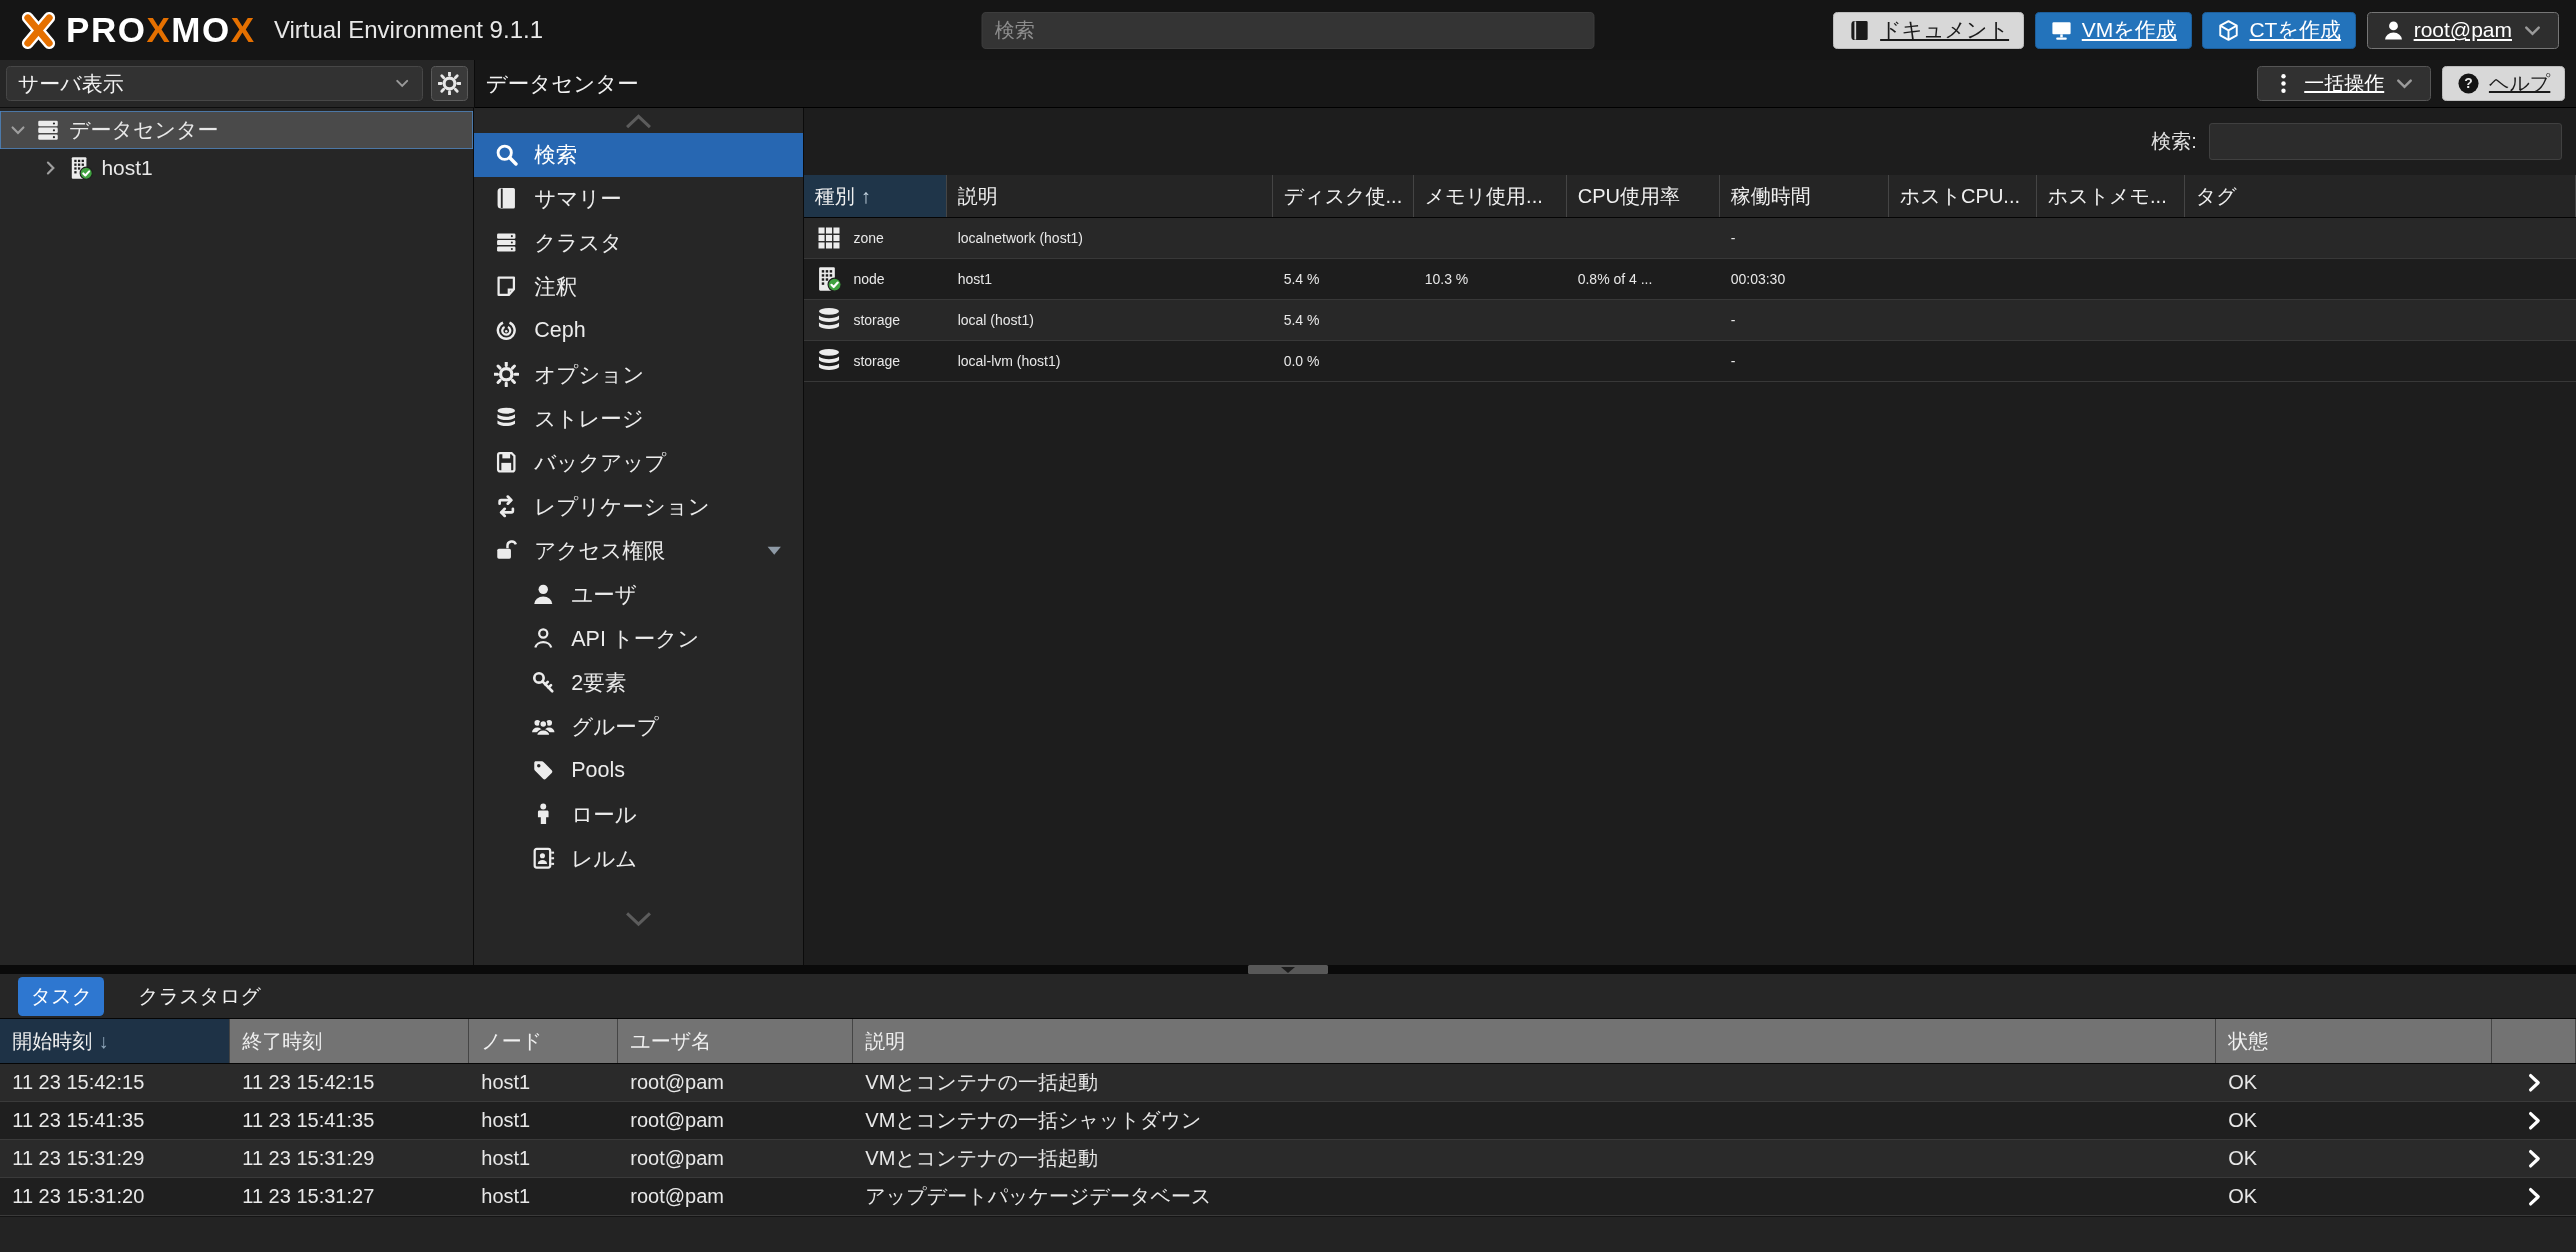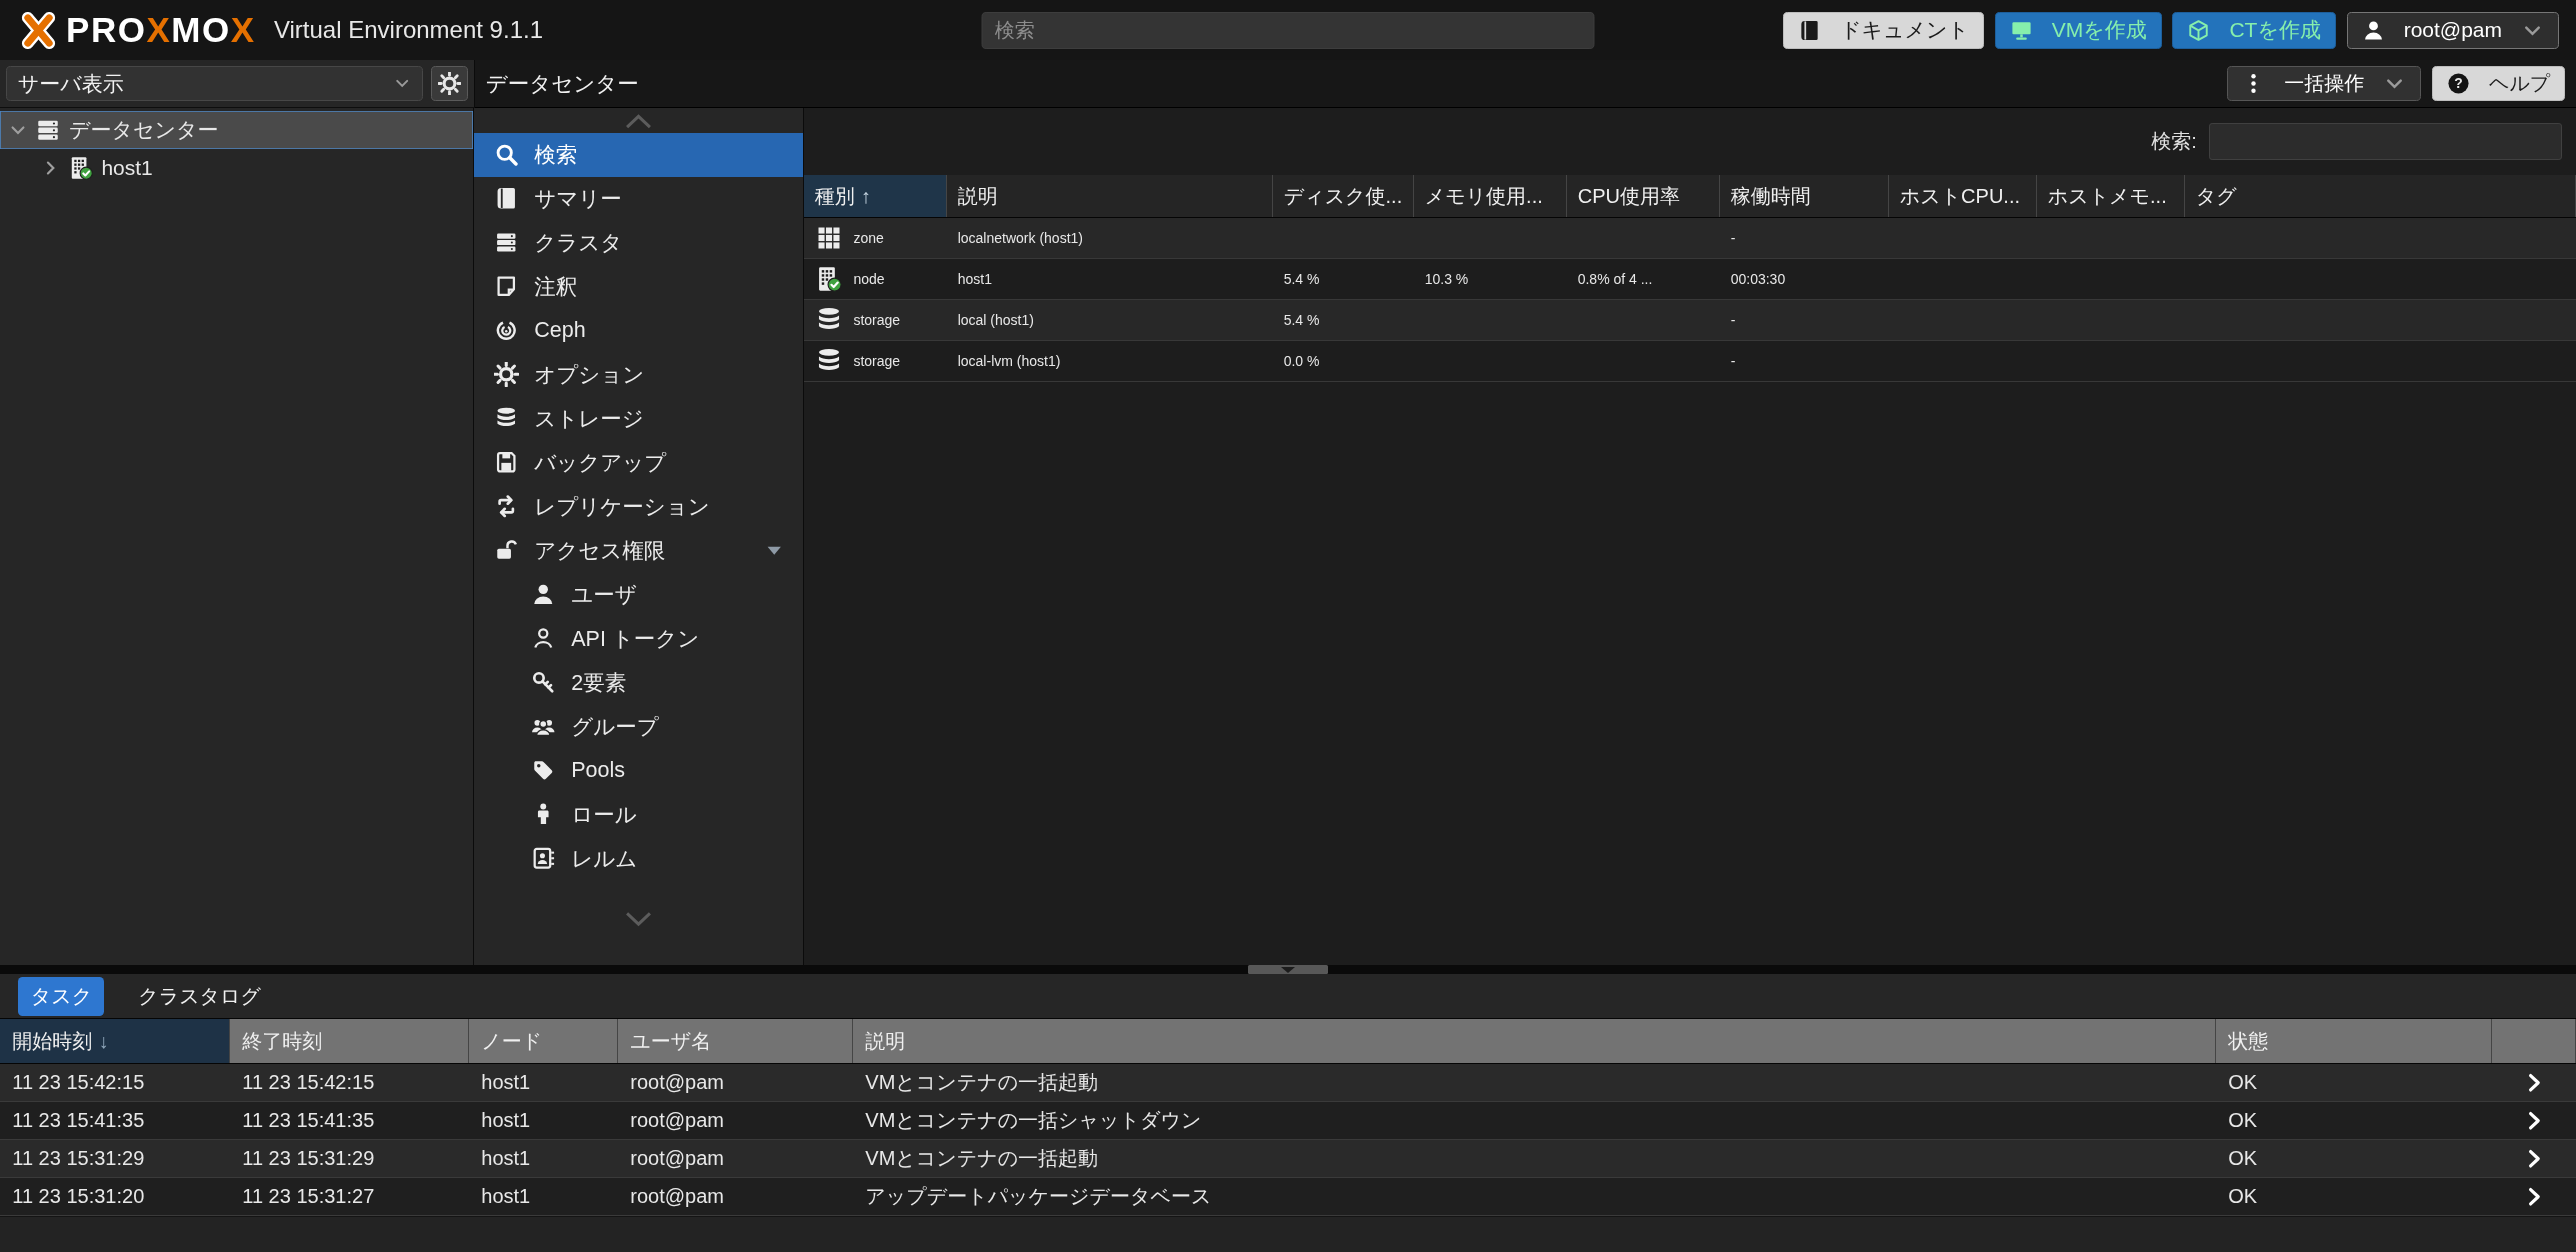--- a/index.html
+++ b/index.html
@@ -15,25 +15,25 @@
   .hdr { height:60px; background:#151515; display:flex; align-items:center; padding:0 17px; position:relative; }
   .logo { display:flex; align-items:center; gap:6.1px; }
   .logo-mark { width:43px; height:43px; }
   .logo-text { font-size:35px; font-weight:bold; letter-spacing:1.5px; color:#fff; }
   .logo-text .ox { color:#e57000; }
   .hdr-sub { font-size:24px; color:#e8e8e8; margin-left:12.3px; }
   .top-search { position:absolute; left:50%; transform:translateX(-50%); width:613px; height:37px;
     background:#343434; border:0.8px solid #3d3d3d; border-radius:4.6px; color:#e8e8e8; font-size:20px; padding:0 12.3px; outline:none; }
   .top-search::placeholder { color:#8d8d8d; }
   .hdr-right { margin-left:auto; display:flex; gap:10.7px; align-items:center; }
-  .btn { height:37px; display:flex; align-items:center; gap:19px; padding:0 14px; border-radius:4.6px;
-    font-size:21px; cursor:pointer; white-space:nowrap; }
+  .btn { height:37px; display:flex; align-items:center; gap:9px; padding:0 14px; border-radius:4.6px;
+    font-size:21px; cursor:pointer; white-space:nowrap;text-decoration:underline; }
   .btn .icon { width:23px; height:23px; }
   .btn-light { background:#d8d8d8; color:#1a1a1a; border:0.8px solid #bdbdbd; }
-  .btn-blue  { background:#2373bb; color:#86efac; border:0.8px solid #1d5f9c; }
+  .btn-blue  { background:#2373bb; color:#ffffff; border:0.8px solid #1d5f9c; }
   .btn-ghost { background:#2e2e2e; color:#fff; border:0.8px solid #767676; }
   .btn-dark  { background:#313131; color:#fff; border:0.8px solid #565656; }
   .chev-sm { width:18.4px; height:18.4px; color:#9a9a9a; }
 
   
   .row2 { height:48px; display:flex; }
   .row2-left { width:475px; background:#262626; display:flex; align-items:center; gap:7.7px;
     padding:0 6.1px; border-right:1.5px solid #0b0b0b; border-bottom:0.8px solid #0e0e0e; }
   .server-view { flex:1; height:35px; background:#323232; border:0.8px solid #474747; border-radius:4.6px;
     display:flex; align-items:center; padding:0 10.7px; font-size:21px; color:#f2f2f2; cursor:pointer; }

